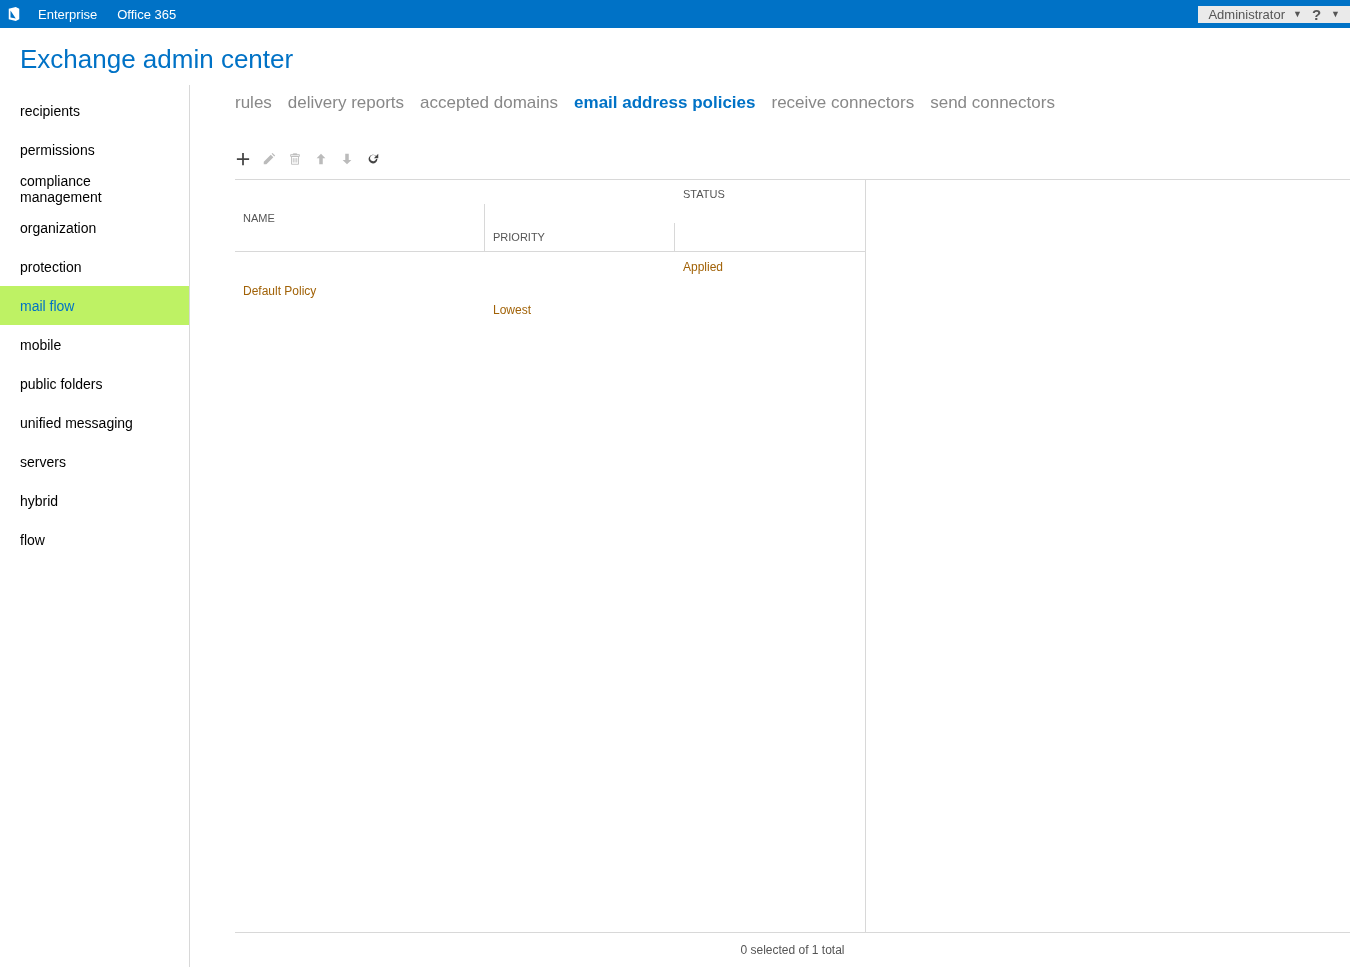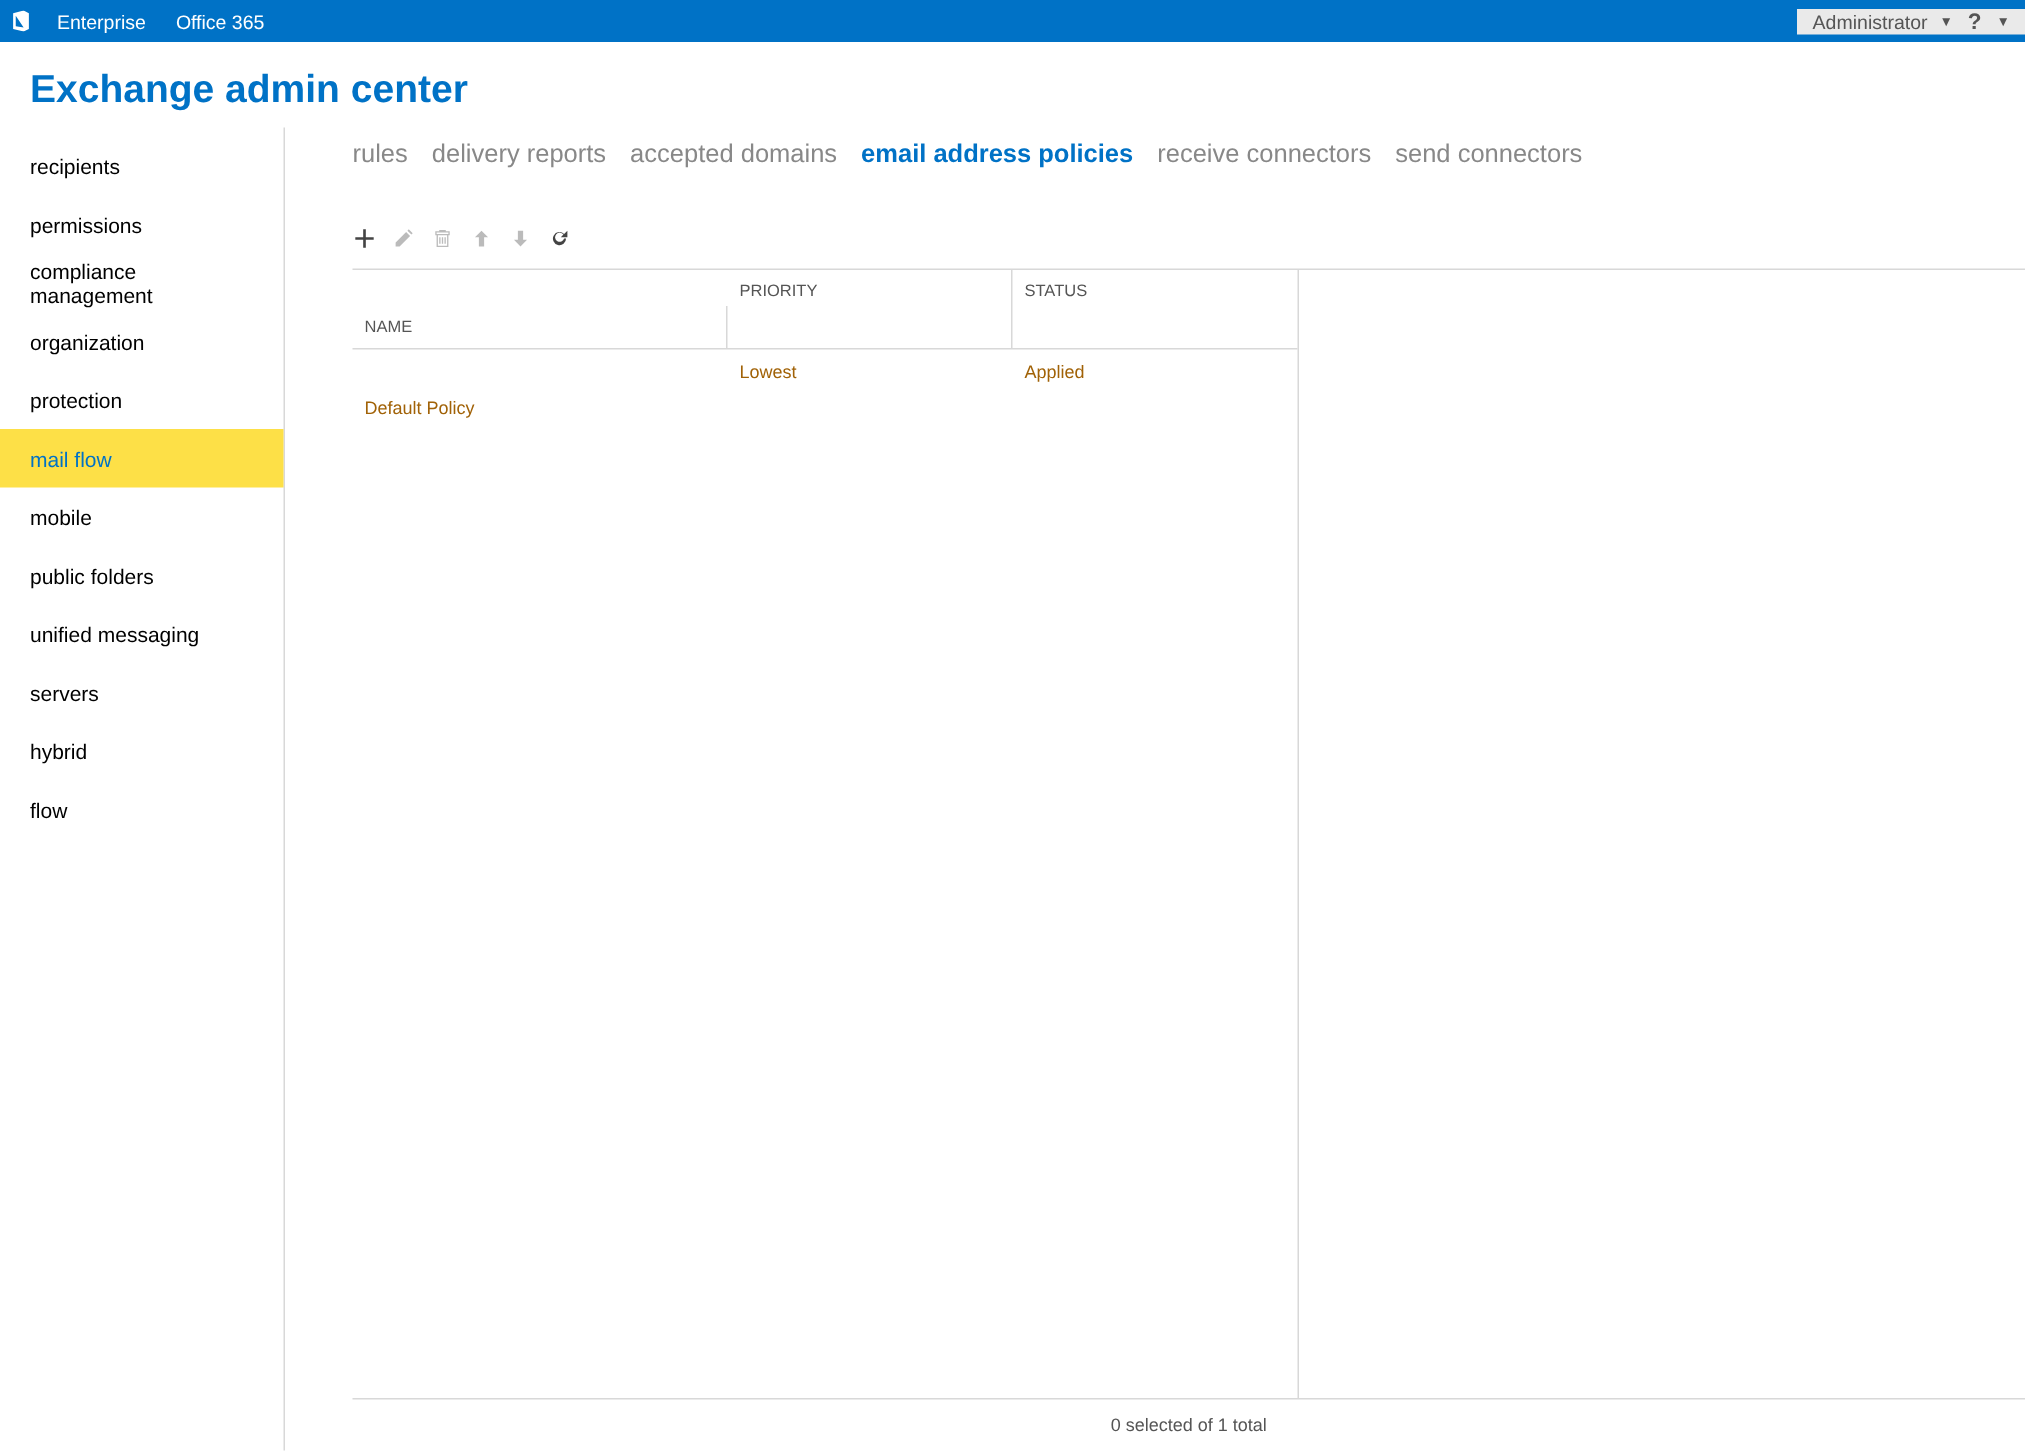--- a/index.html
+++ b/index.html
@@ -10,29 +10,29 @@
   .topbar { display: flex; align-items: center; height: 28px; background: #0072c6; color: #fff; font-size: 13px; }
   .topbar .logo { width: 28px; display: flex; align-items: center; justify-content: center; }
   .topbar .logo svg { width: 14px; height: 14px; fill: #fff; }
   .topbar .crumb { display: flex; align-items: center; padding: 0 10px; cursor: pointer; }
   .topbar .spacer { flex: 1; }
   .topbar .user-area { background: #eaeaea; color: #555; display: flex; align-items: center; padding: 0 10px; gap: 8px; }
   .topbar .user-area .caret, .topbar .user-area .caret2 { font-size: 9px; color: #555; }
   .topbar .user-area .help { font-weight: bold; font-size: 15px; color: #555; padding: 0 2px; }
 
   
-  .page-title { color: #0072c6; font-size: 26px; font-weight: 700; padding: 16px 20px 10px 20px; }
+  .page-title { color: #0072c6; font-size: 26px; font-weight: 400; padding: 16px 20px 10px 20px; }
 
   
   .body-wrap { display: flex; height: calc(100% - 28px - 60px); }
 
   
   .sidebar { width: 190px; border-right: 1px solid #d8d8d8; padding-top: 6px; }
   .sidebar .item { padding: 0 20px; height: 39px; display: flex; align-items: center; font-size: 14px; color: #000000; cursor: pointer; }
-  .sidebar .item.active { background: #fde047; color: #0072c6; }
+  .sidebar .item.active { background: #bef264; color: #0072c6; }
 
   
   .main { flex: 1; padding: 0 0 0 45px; display: flex; flex-direction: column; position: relative; }
 
   
   .subtabs { display: flex; gap: 16px; padding-top: 8px; font-size: 17px; font-weight: 300; color: #888; }
   .subtabs .tab { cursor: pointer; }
   .subtabs .tab.active { color: #0072c6; font-weight: bold; }
 
   
@@ -43,21 +43,21 @@
 
   
   .table-wrap { border-top: 1px solid #d8d8d8; border-bottom: 1px solid #d8d8d8; flex: 1; display: flex; min-height: 0; }
   .grid { flex: 0 0 630px; display: flex; flex-direction: column; }
   .detail-pane { flex: 1; border-left: 1px solid #d8d8d8; }
   .grid .header { display: flex; border-bottom: 1px solid #d8d8d8; font-size: 11px; color: #555; }
   .grid .header .cell { padding: 8px 8px; }
   .grid .row { display: flex; font-size: 12px; color: #a16207; }
   .grid .row .cell { padding: 8px 8px; }
   .col-name { width: 250px; border-right: 1px solid #d8d8d8; margin-top: 24px; }
-  .col-priority { width: 190px; border-right: 1px solid #d8d8d8; }
+  .col-priority { width: 190px; border-right: 1px solid #d8d8d8; margin-top: 43px; }
   .col-status { width: 190px; }
   .grid .row .col-name, .grid .row .col-priority, .grid .row .col-status { border-right: none; }
 
   
   .status-line { text-align: center; font-size: 12px; color: #555; padding: 10px 0; }
 </style>
 </head>
 <body>
 
 <div class="topbar">

